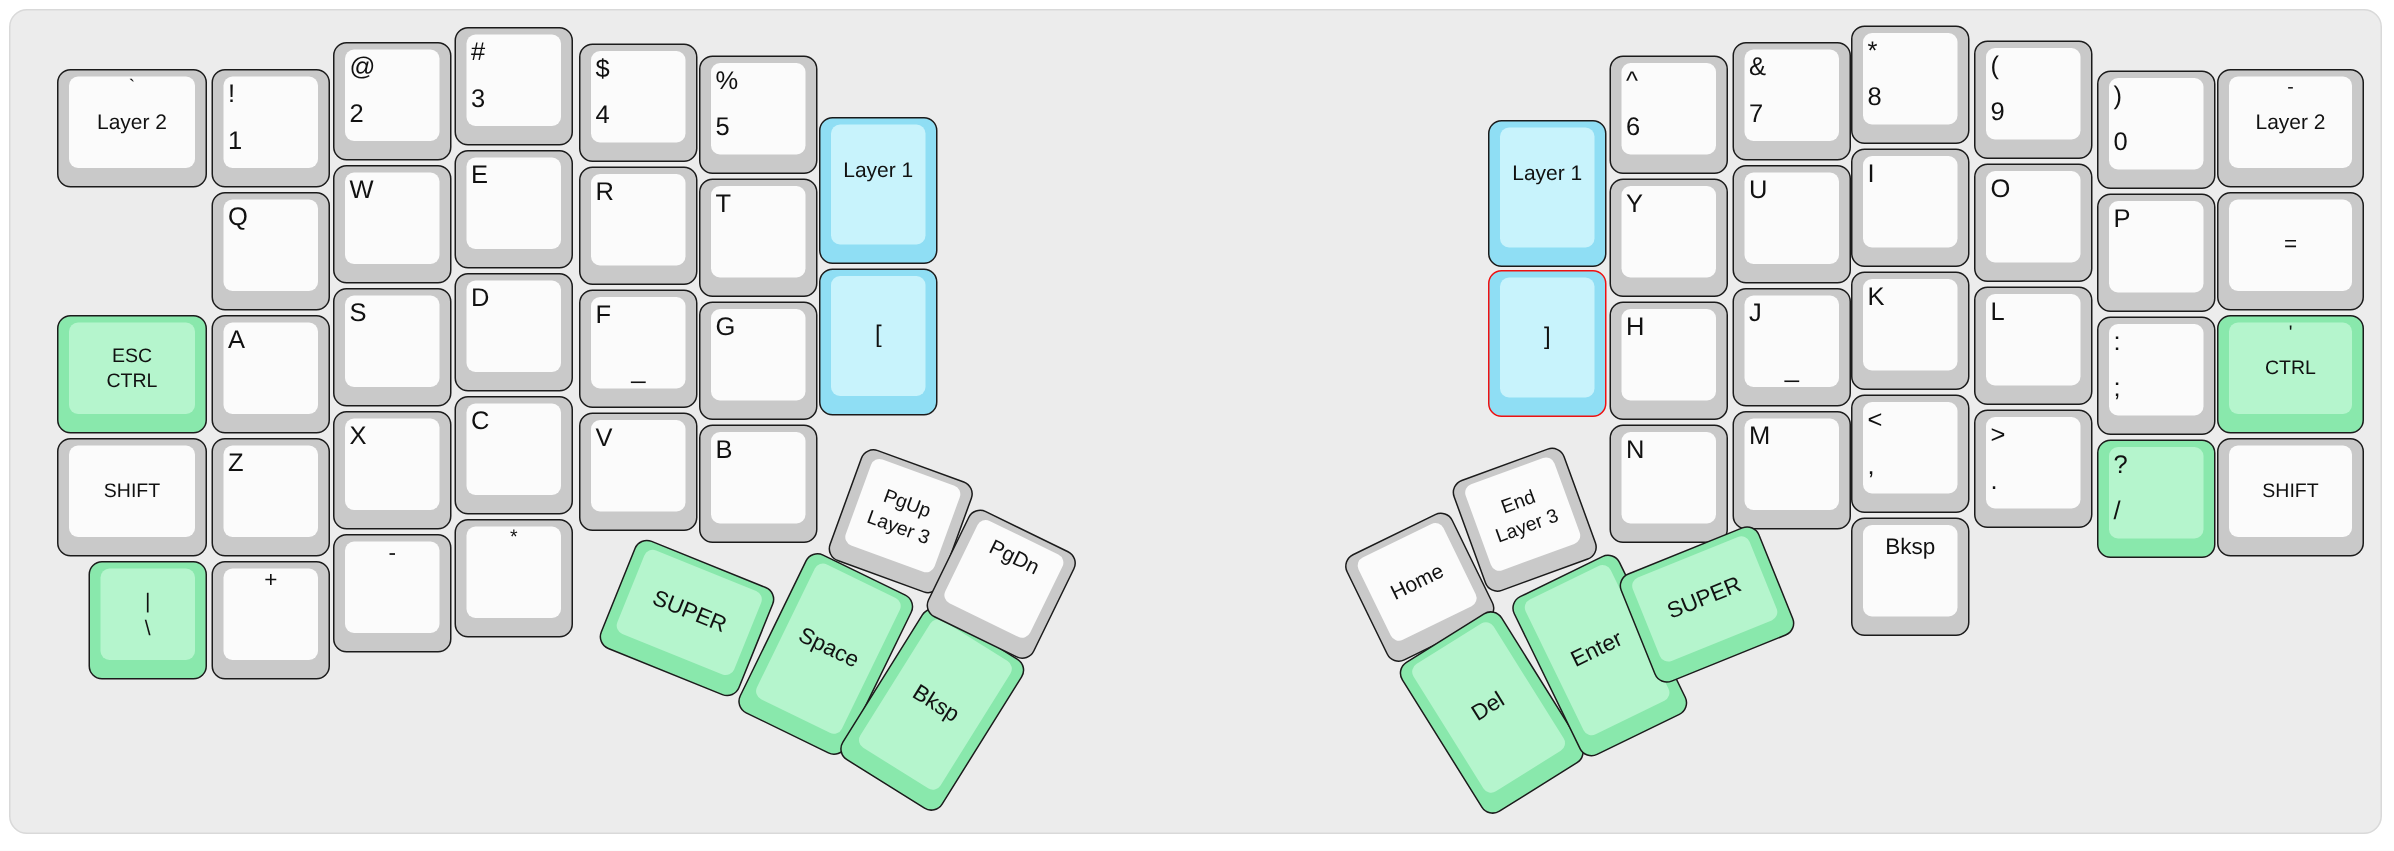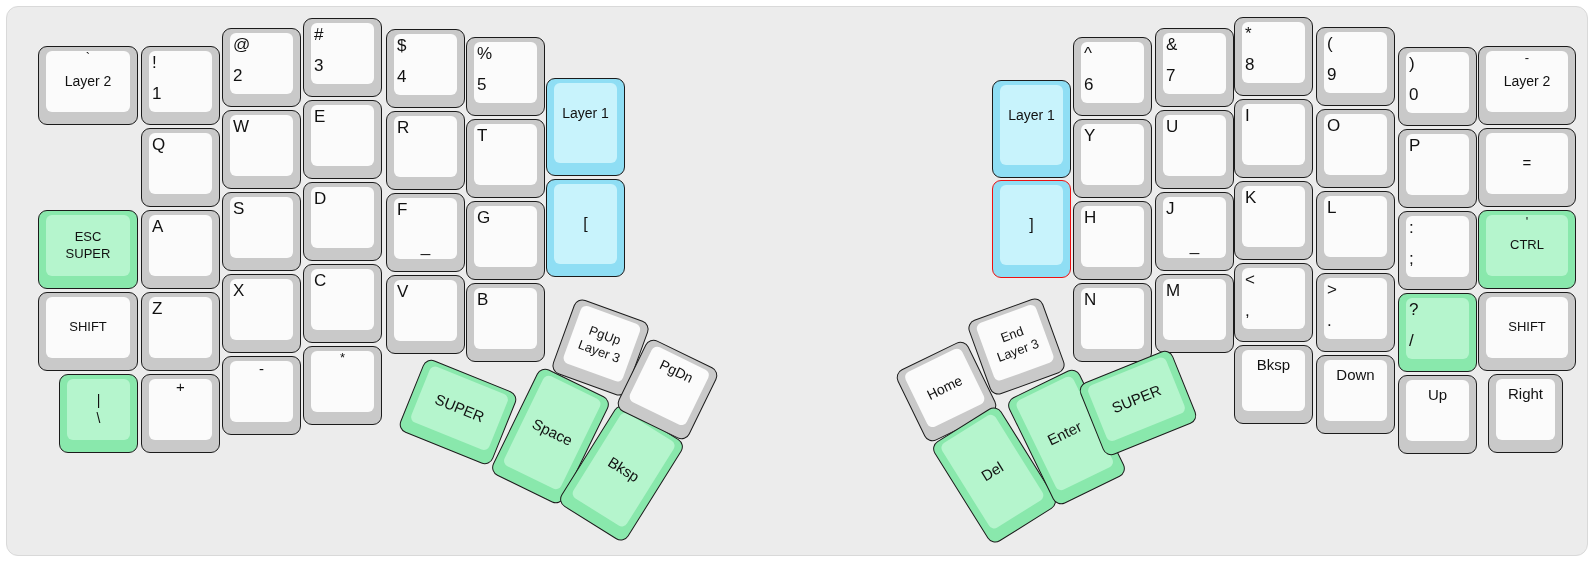--- a/index.html
+++ b/index.html
@@ -25,21 +25,21 @@
 <div id="page">
   <div id="panel"></div>
 <div class="key" style="left: 38px; top: 46px; width: 100px; height: 79px; background: rgb(201, 201, 201); border-color: rgb(27, 27, 27);">
       <div class="cap" style="background: rgb(251, 251, 251);"></div>
       <span class="lbl pos-tc" style="font-size: 13px;">`</span>
       <span class="lbl pos-c" style="font-size: 14px;">Layer 2</span>
     </div>
     <div class="key" style="left: 38px; top: 210px; width: 100px; height: 79px; background: rgb(137, 232, 172); border-color: rgb(27, 27, 27);">
       <div class="cap" style="background: rgb(181, 245, 205);"></div>
       <span class="lbl pos-c" style="font-size: 13px;">ESC
-SUPER</span>
+CTRL</span>
     </div>
     <div class="key" style="left: 38px; top: 292px; width: 100px; height: 79px; background: rgb(201, 201, 201); border-color: rgb(27, 27, 27);">
       <div class="cap" style="background: rgb(251, 251, 251);"></div>
       <span class="lbl pos-c" style="font-size: 13px;">SHIFT</span>
     </div>
     <div class="key" style="left: 59px; top: 374px; width: 79px; height: 79px; background: rgb(137, 232, 172); border-color: rgb(27, 27, 27);">
       <div class="cap" style="background: rgb(181, 245, 205);"></div>
       <span class="lbl pos-c" style="font-size: 14px;">|
 \</span>
     </div>
@@ -246,68 +246,56 @@
     </div>
     <div class="key" style="left: 1316px; top: 191px; width: 79px; height: 79px; background: rgb(201, 201, 201); border-color: rgb(27, 27, 27);">
       <div class="cap" style="background: rgb(251, 251, 251);"></div>
       <span class="lbl pos-tl">L</span>
     </div>
     <div class="key" style="left: 1316px; top: 273px; width: 79px; height: 79px; background: rgb(201, 201, 201); border-color: rgb(27, 27, 27);">
       <div class="cap" style="background: rgb(251, 251, 251);"></div>
       <span class="lbl pos-tl">&gt;</span>
       <span class="lbl pos-ml">.</span>
     </div>
-    <div class="key" style="left: 1316px; top: 355px; width: 79px; height: 79px; background: rgb(201, 201, 201); border-color: rgb(27, 27, 27);">
-      <div class="cap" style="background: rgb(251, 251, 251);"></div>
-      <span class="lbl pos-uc" style="font-size: 15px;">Down</span>
-    </div>
     <div class="key" style="left: 1398px; top: 47px; width: 79px; height: 79px; background: rgb(201, 201, 201); border-color: rgb(27, 27, 27);">
       <div class="cap" style="background: rgb(251, 251, 251);"></div>
       <span class="lbl pos-tl">)</span>
       <span class="lbl pos-ml">0</span>
     </div>
     <div class="key" style="left: 1398px; top: 129px; width: 79px; height: 79px; background: rgb(201, 201, 201); border-color: rgb(27, 27, 27);">
       <div class="cap" style="background: rgb(251, 251, 251);"></div>
       <span class="lbl pos-tl">P</span>
     </div>
     <div class="key" style="left: 1398px; top: 211px; width: 79px; height: 79px; background: rgb(201, 201, 201); border-color: rgb(27, 27, 27);">
       <div class="cap" style="background: rgb(251, 251, 251);"></div>
       <span class="lbl pos-tl">:</span>
       <span class="lbl pos-ml">;</span>
     </div>
     <div class="key" style="left: 1398px; top: 293px; width: 79px; height: 79px; background: rgb(137, 232, 172); border-color: rgb(27, 27, 27);">
       <div class="cap" style="background: rgb(181, 245, 205);"></div>
       <span class="lbl pos-tl">?</span>
       <span class="lbl pos-ml">/</span>
     </div>
-    <div class="key" style="left: 1398px; top: 375px; width: 79px; height: 79px; background: rgb(201, 201, 201); border-color: rgb(27, 27, 27);">
-      <div class="cap" style="background: rgb(251, 251, 251);"></div>
-      <span class="lbl pos-uc" style="font-size: 15px;">Up</span>
-    </div>
     <div class="key" style="left: 1478px; top: 46px; width: 98px; height: 79px; background: rgb(201, 201, 201); border-color: rgb(27, 27, 27);">
       <div class="cap" style="background: rgb(251, 251, 251);"></div>
       <span class="lbl pos-tc" style="font-size: 13px;">-</span>
       <span class="lbl pos-c" style="font-size: 14px;">Layer 2</span>
     </div>
     <div class="key" style="left: 1478px; top: 128px; width: 98px; height: 79px; background: rgb(201, 201, 201); border-color: rgb(27, 27, 27);">
       <div class="cap" style="background: rgb(251, 251, 251);"></div>
       <span class="lbl pos-c" style="font-size: 15px;">=</span>
     </div>
     <div class="key" style="left: 1478px; top: 210px; width: 98px; height: 79px; background: rgb(137, 232, 172); border-color: rgb(27, 27, 27);">
       <div class="cap" style="background: rgb(181, 245, 205);"></div>
       <span class="lbl pos-tc" style="font-size: 13px;">'</span>
       <span class="lbl pos-c" style="font-size: 13px;">CTRL</span>
     </div>
     <div class="key" style="left: 1478px; top: 292px; width: 98px; height: 79px; background: rgb(201, 201, 201); border-color: rgb(27, 27, 27);">
       <div class="cap" style="background: rgb(251, 251, 251);"></div>
       <span class="lbl pos-c" style="font-size: 13px;">SHIFT</span>
-    </div>
-    <div class="key" style="left: 1488px; top: 374px; width: 75px; height: 79px; background: rgb(201, 201, 201); border-color: rgb(27, 27, 27);">
-      <div class="cap" style="background: rgb(251, 251, 251);"></div>
-      <span class="lbl pos-uc" style="font-size: 15px;">Right</span>
     </div>
     <div class="key" style="left: 907px; top: 352px; width: 79px; height: 79px; background: rgb(201, 201, 201); transform: rotate(-26deg); border-color: rgb(27, 27, 27);">
       <div class="cap" style="background: rgb(251, 251, 251);"></div>
       <span class="lbl pos-c" style="font-size: 14px;">Home</span>
     </div>
     <div class="key" style="left: 977px; top: 307px; width: 79px; height: 79px; background: rgb(201, 201, 201); transform: rotate(-20deg); border-color: rgb(27, 27, 27);">
       <div class="cap" style="background: rgb(251, 251, 251);"></div>
       <span class="lbl pos-c" style="font-size: 13px;">End
 Layer 3</span>
     </div>

